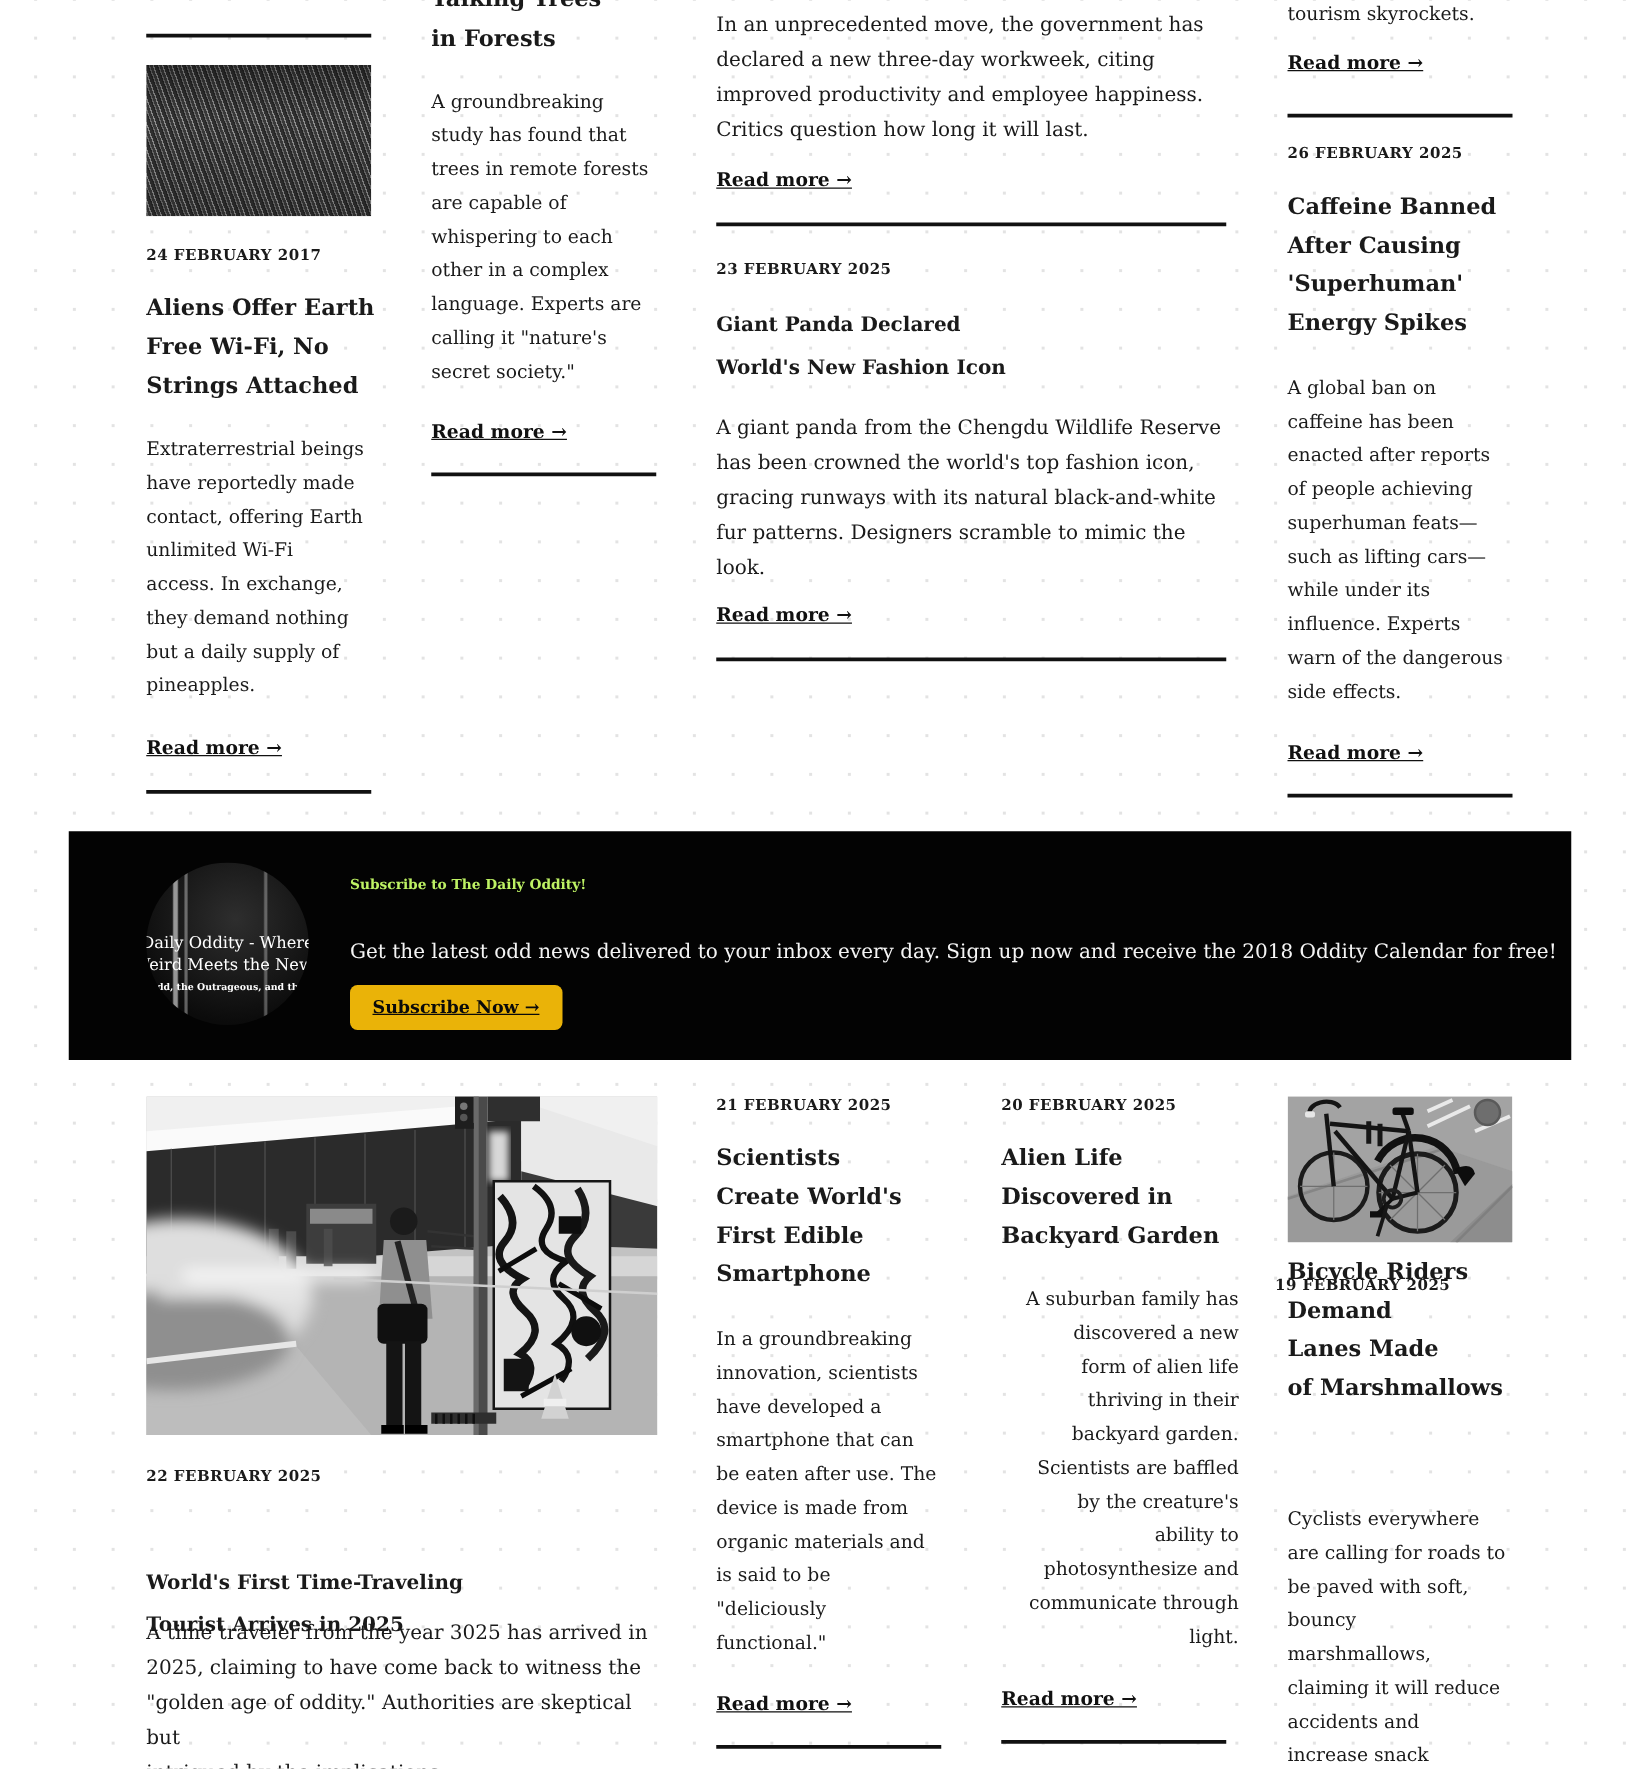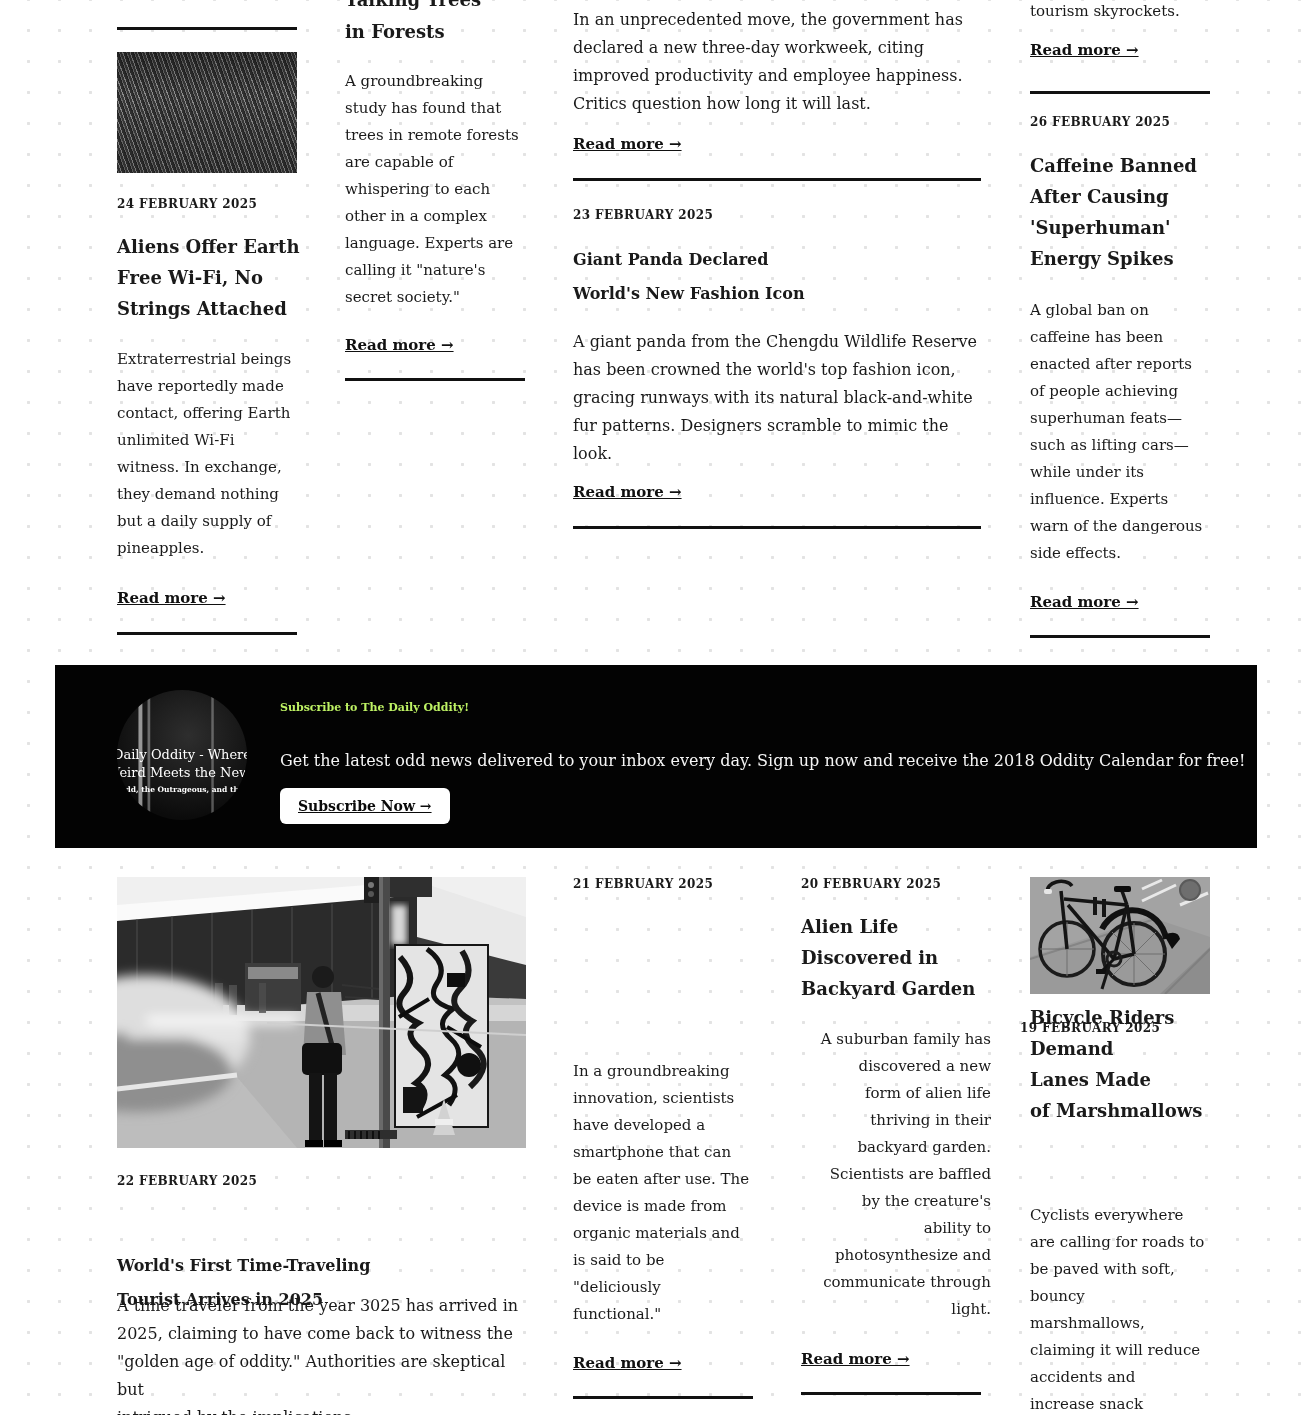--- a/index.html
+++ b/index.html
@@ -40,44 +40,44 @@
       radial-gradient(circle at 55% 35%, #2e2e2e, #0b0b0b 75%);
   }
   #banner .logo span { position:absolute; left:50%; transform:translateX(-50%); white-space:nowrap; color:#fff; }
   #banner .logo .l1 { top:44%; font-size:13px; }
   #banner .logo .l2 { top:58%; font-size:13px; }
   #banner .logo .l3 { top:73%; font-size:7.5px; font-weight:bold; }
   #banner h2 { position:absolute; left:225px; top:36px; font-size:11px; font-weight:bold; color:#bef264; }
   #banner .btext { position:absolute; left:225px; top:86px; font-size:16px; color:#f5f5f5; }
   #banner .subbtn {
     position:absolute; left:225px; top:123px; height:36px; padding:0 18px;
-    background:#ffffff; border:none; border-radius:6px; cursor:pointer;
+    background:#eab308; border:none; border-radius:6px; cursor:pointer;
     font-family:"DejaVu Serif","Liberation Serif",serif;
     font-size:14px; font-weight:bold; color:#0a0a0a; text-decoration:underline;
   }
 </style>
 </head>
 <body>
 
 <div id="page">
 
   <div class="rule" style="left:117px; top:27px; width:180px;"></div>
 
   <div class="imgbox" style="left:117px; top:52px; width:180px; height:121px;">
     <div class="fur"></div>
   </div>
-  <div class="date" style="left:117px; top:197px;">24 FEBRUARY 2025</div>
+  <div class="date" style="left:117px; top:197px;">24 FEBRUARY 2017</div>
   <div class="title" style="left:117px; top:231px; width:185px;">Aliens Offer Earth
 Free Wi-Fi, No
 Strings Attached</div>
   <div class="body" style="left:117px; top:346px; width:190px;">Extraterrestrial beings
 have reportedly made
 contact, offering Earth
 unlimited Wi-Fi
-witness. In exchange,
+access. In exchange,
 they demand nothing
 but a daily supply of
 pineapples.</div>
   <a class="readmore" style="left:117px; top:589px;">Read more →</a>
   <div class="rule" style="left:117px; top:632px; width:180px;"></div>
 
   <div class="title" style="left:345px; top:-16px; width:185px; line-height:32px;">Talking Trees
 in Forests</div>
   <div class="body" style="left:345px; top:68px; width:190px;">A groundbreaking
 study has found that
@@ -231,20 +231,24 @@
   </div>
   <div class="date" style="left:117px; top:1174px;">22 FEBRUARY 2025</div>
   <div class="title wide" style="left:117px; top:1209px; width:409px;margin-top:40px;">World's First Time-Traveling
 Tourist Arrives in 2025</div>
   <div class="body wide" style="left:117px; top:1292px; width:409px;">A time traveler from the year 3025 has arrived in
 2025, claiming to have come back to witness the
 "golden age of oddity." Authorities are skeptical but
 intrigued by the implications.</div>
 
   <div class="date" style="left:573px; top:877px;">21 FEBRUARY 2025</div>
+  <div class="title" style="left:573px; top:911px; width:185px;">Scientists
+Create World's
+First Edible
+Smartphone</div>
   <div class="body" style="left:573px; top:1058px; width:190px;">In a groundbreaking
 innovation, scientists
 have developed a
 smartphone that can
 be eaten after use. The
 device is made from
 organic materials and
 is said to be
 "deliciously
 functional."</div>

